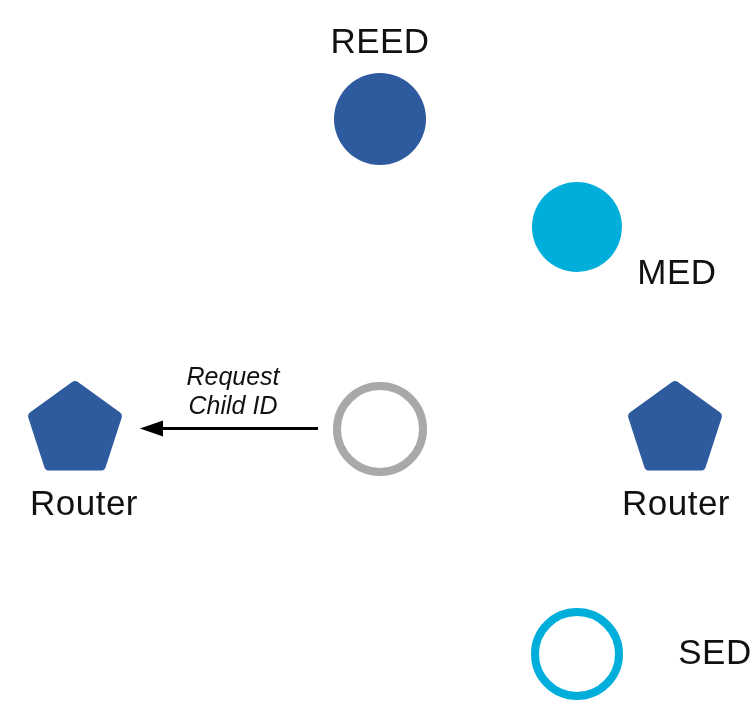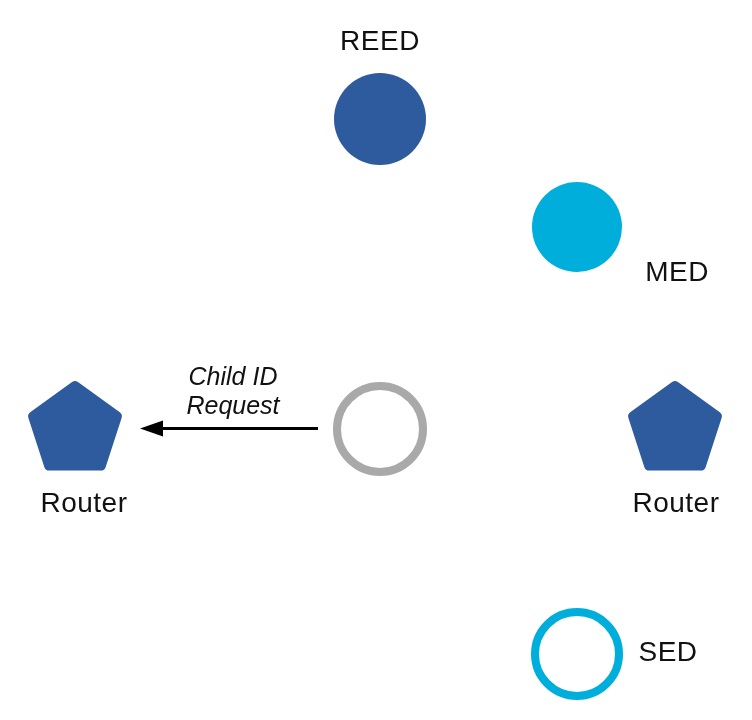--- a/index.html
+++ b/index.html
@@ -24,21 +24,21 @@
   .pent        { fill: var(--router_blue, #2E5A9E); stroke: var(--router_blue, #2E5A9E);
                  stroke-width: 10; stroke-linejoin: round; }
   .fill-cyan   { fill: var(--device_cyan, #00AEDC); }
   .ring-gray   { fill: none; stroke: var(--joiner_gray, #A9A9A9); stroke-width: 8; }
   .ring-cyan   { fill: none; stroke: var(--device_cyan, #00AEDC); stroke-width: 8; }
   .arrow-line  { stroke: var(--arrow_black, #000000); stroke-width: 3; }
   .arrow-head  { fill: var(--arrow_black, #000000); }
   .node-label {
     position: absolute;
     transform: translate(-50%, -50%);
-    font-size: 28px;
+    font-size: 35px;
     color: var(--label_black, #111111);
     white-space: nowrap;
     letter-spacing: 0.5px;
   }
   .message-label {
     position: absolute;
     transform: translate(-50%, -50%);
     font-size: 25px;
     font-style: italic;
     line-height: 29px;
@@ -77,20 +77,20 @@
   </svg>
 
   <div class="node-label" style="left:380px; top:41px;">REED</div>
 
   <div class="node-label" style="left:677px; top:226px;margin-top:46px;">MED</div>
 
   <div class="node-label" style="left:84px; top:503px;">Router</div>
 
   <div class="node-label" style="left:676px; top:503px;">Router</div>
 
-  <div class="node-label" style="left:668px; top:652px;">SED</div>
+  <div class="node-label" style="left:715px; top:652px;">SED</div>
 
   <div class="message-label" style="left:233px; top:391px;">
+    <div>Request</div>
     <div>Child ID</div>
-    <div>Request</div>
   </div>
 
 </div>
 
 </body></html>

